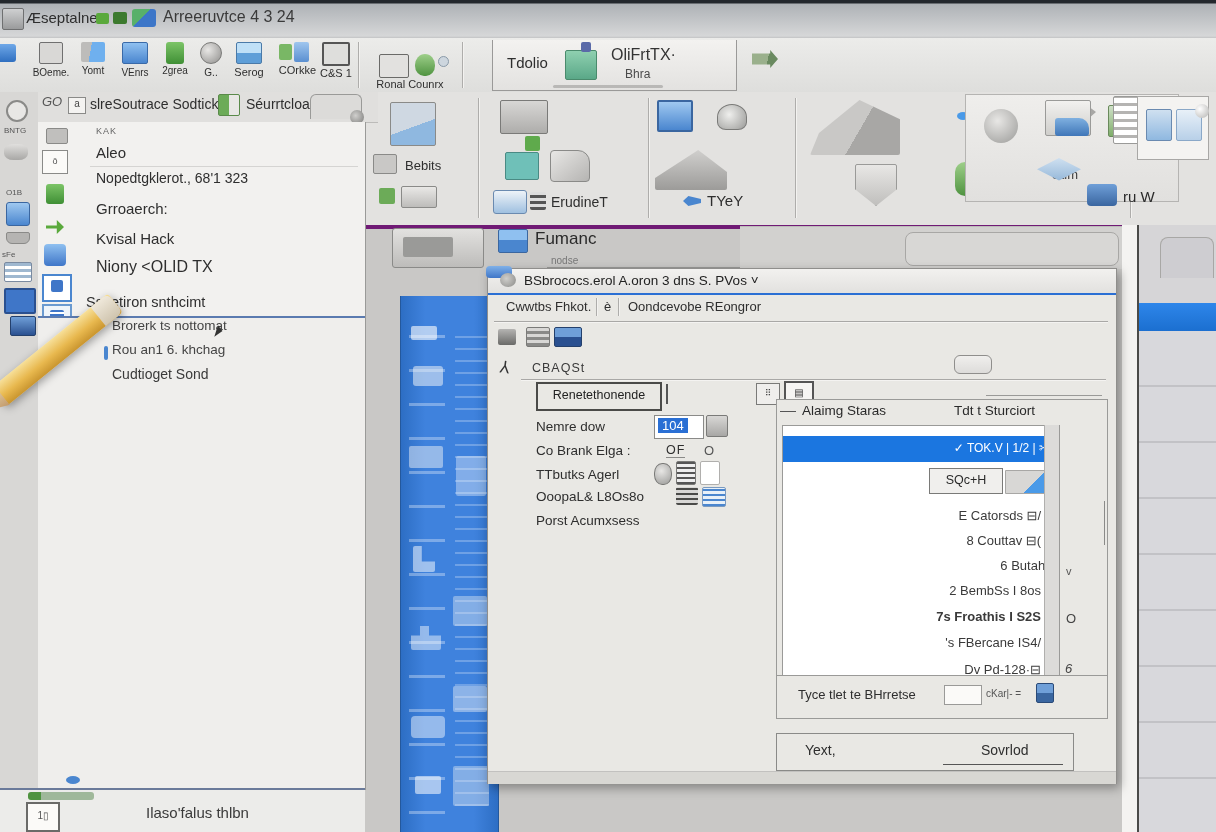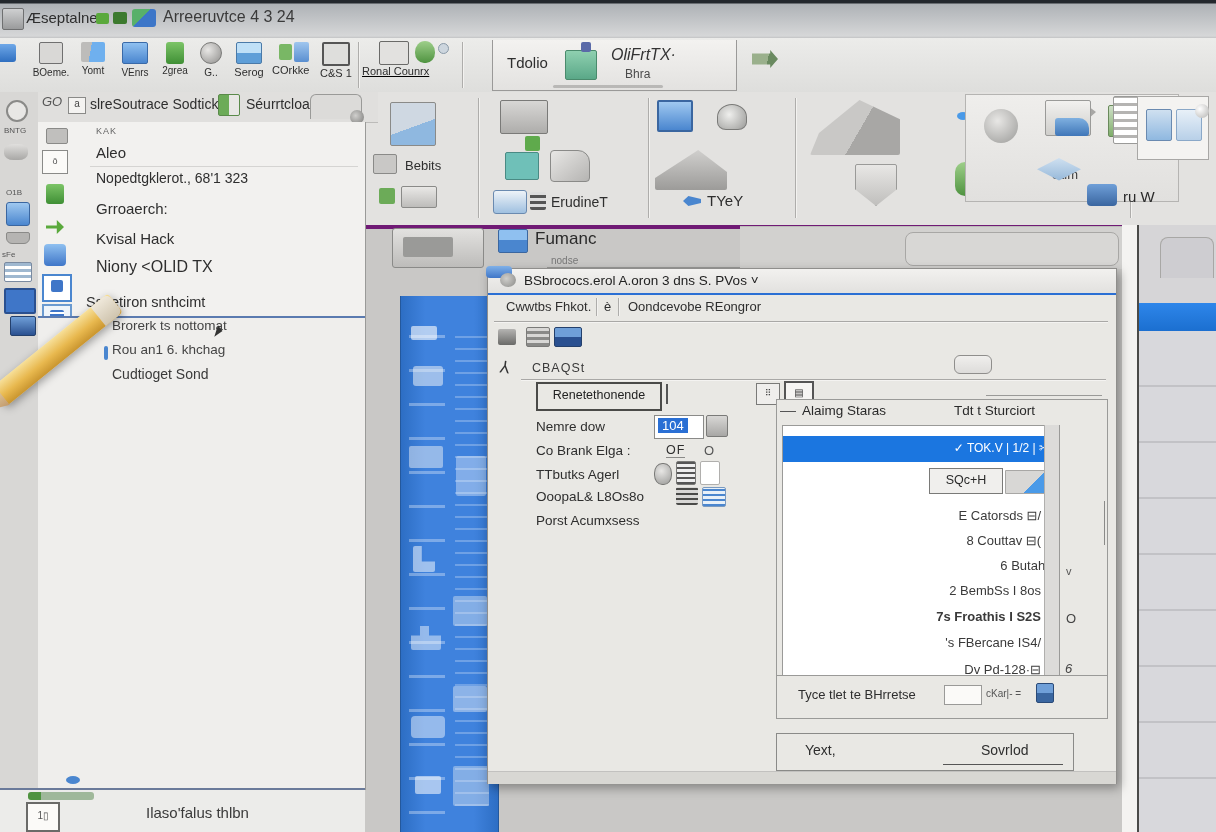--- a/index.html
+++ b/index.html
@@ -48,47 +48,47 @@
       <div class="txt" style="font-size:10px;margin-top:1px;">2grea</div>
     </div>
     <div class="abs" style="left:196px;top:4px;width:30px;height:46px;text-align:center;">
       <div class="ic" style="margin:0 auto;width:20px;height:20px;border-radius:50%;background:radial-gradient(circle at 35% 35%,#e8e7e5,#8f8e8c);border:1px solid #7a7a78;"></div>
       <div class="txt" style="font-size:10px;margin-top:3px;">G..</div>
     </div>
     <div class="abs" style="left:228px;top:4px;width:42px;height:46px;text-align:center;">
       <div class="ic" style="margin:0 auto;width:24px;height:20px;background:linear-gradient(180deg,#bfe0f7 50%,#5f9fd8 50%);border:1px solid #4a7aa8;"></div>
       <div class="txt" style="font-size:11px;margin-top:2px;">Serog</div>
     </div>
-    <div class="abs" style="left:272px;top:4px;width:44px;height:46px;text-align:left;">
+    <div class="abs" style="left:272px;top:4px;width:44px;height:46px;text-align:right;">
       <div style="margin:0 auto;width:30px;height:20px;position:relative;">
         <div class="ic" style="position:absolute;left:0;top:2px;width:13px;height:16px;background:#79b765;"></div>
         <div class="ic" style="position:absolute;left:15px;top:0;width:15px;height:20px;background:linear-gradient(180deg,#9fc6ee,#5a8fd0);"></div>
       </div>
       <div class="txt" style="font-size:11px;margin-top:2px;">COrkke</div>
     </div>
     <div class="abs" style="left:316px;top:4px;width:40px;height:46px;text-align:center;">
       <div class="ic" style="margin:0 auto;width:24px;height:20px;background:#dededc;border:2px solid #555;"></div>
       <div class="txt" style="font-size:11px;margin-top:1px;">C&amp;S 1</div>
     </div>
     <div class="abs vsep" style="left:358px;top:4px;height:46px;"></div>
-    <div class="abs" style="left:362px;top:3px;width:96px;height:46px;text-align:left;text-decoration:underline;">
+    <div class="abs" style="left:362px;top:16px;width:96px;height:46px;text-align:center;">
       <div style="margin:0 auto;width:70px;height:22px;position:relative;">
         <div class="ic" style="position:absolute;left:4px;top:0;width:28px;height:22px;background:#e2e1df;border:1px solid #6a6a68;"></div>
         <div class="ic" style="position:absolute;left:40px;top:0;width:20px;height:22px;border-radius:50% 50% 45% 45%;background:linear-gradient(180deg,#9ecf8a,#4f9340);"></div>
         <div class="ic" style="position:absolute;left:63px;top:2px;width:9px;height:9px;border-radius:50%;background:#cdd6de;border:1px solid #8a9aa8;"></div>
       </div>
       <div class="txt" style="font-size:11px;margin-top:2px;">Ronal Counrx</div>
     </div>
     <div class="abs vsep" style="left:462px;top:4px;height:46px;"></div>
 
     <div class="abs" style="left:492px;top:2px;width:243px;height:50px;background:linear-gradient(180deg,#f3f2f0,#e3e2e0);border:1px solid #9a9998;border-top:none;">
       <div class="abs txt" style="left:14px;top:14px;font-size:15px;">Tdolio</div>
       <div class="abs ic" style="left:72px;top:10px;width:30px;height:28px;background:linear-gradient(180deg,#8fd0b0,#5aa888);border:1px solid #4a8a6c;"></div>
       <div class="abs ic" style="left:88px;top:2px;width:10px;height:10px;background:#5a6aa8;border-radius:2px;"></div>
-      <div class="abs txt" style="left:118px;top:6px;font-size:16px;color:#333;font-style:italic;">OliFrtTX·</div>
+      <div class="abs txt" style="left:118px;top:6px;font-size:16px;color:#333;">OliFrtTX·</div>
       <div class="abs txt" style="left:132px;top:27px;font-size:12px;color:#4a4a4a;">Bhra</div>
       <div class="abs" style="left:60px;top:45px;width:110px;height:3px;background:#b9b8b6;border-radius:2px;"></div>
     </div>
     <div class="abs ic" style="left:752px;top:12px;width:26px;height:18px;background:linear-gradient(100deg,#9ab08c 60%,#6a8a60 60%);clip-path:polygon(0 20%,70% 20%,70% 0,100% 50%,70% 100%,70% 80%,0 80%);"></div>
   </div>
 
   <div class="abs" style="left:365px;top:92px;width:889px;height:133px;background:#e3e2e0;border-bottom:4px solid #701a75;">
     <div class="abs vsep" style="left:113px;top:6px;height:120px;"></div>
     <div class="abs vsep" style="left:283px;top:6px;height:120px;"></div>
     <div class="abs vsep" style="left:430px;top:6px;height:120px;"></div>

